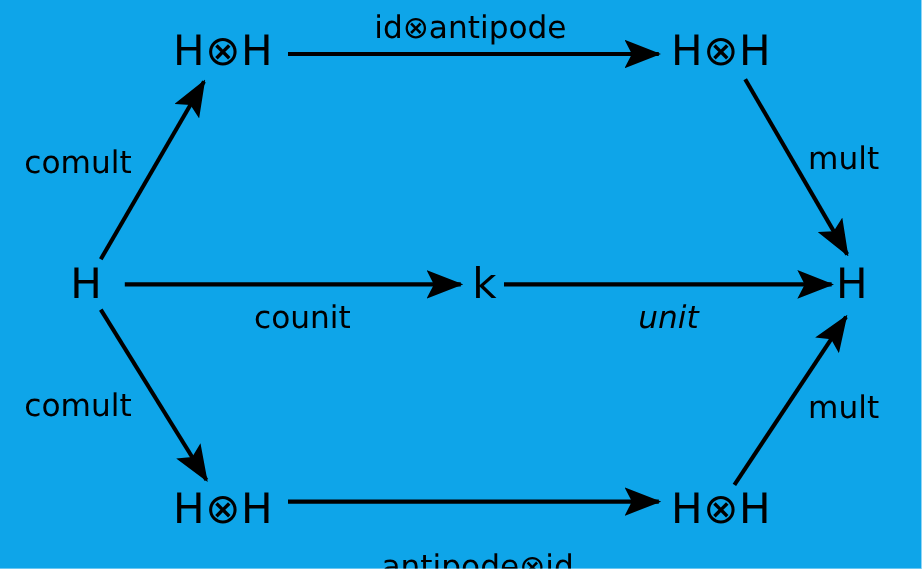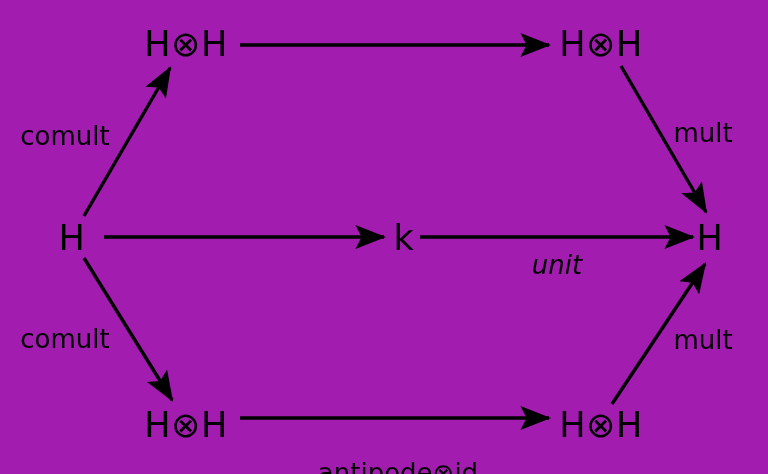--- a/index.html
+++ b/index.html
@@ -4,21 +4,21 @@
 <style>
   html, body {
     margin: 0;
     padding: 0;
     background: #ffffff;
   }
   #canvas {
     position: relative;
     width: 768px;
     height: 474px;
-    background: #a21caf;
+    background: #0ea5e9;
     overflow: hidden;
     font-family: "DejaVu Sans", "Liberation Sans", sans-serif;
   }
   #wire {
     position: absolute;
     left: 0;
     top: 0;
     width: 768px;
     height: 474px;
   }
@@ -69,19 +69,21 @@
 
   <div class="node" style="left: 186px; top: 44px;">H⊗H</div>
   <div class="node" style="left: 601px; top: 44px;">H⊗H</div>
   <div class="node" style="left: 72px; top: 238px;">H</div>
   <div class="node" style="left: 404px; top: 238px;">k</div>
   <div class="node" style="left: 710px; top: 238px;">H</div>
   <div class="node" style="left: 186px; top: 425px;">H⊗H</div>
   <div class="node" style="left: 601px; top: 425px;">H⊗H</div>
 
   <div class="edge-label" style="left: 65px; top: 136px;">comult</div>
+  <div class="edge-label" style="left: 392px; top: 24px;">id⊗antipode</div>
   <div class="edge-label" style="left: 703px; top: 133px;">mult</div>
+  <div class="edge-label" style="left: 252px; top: 265px;">counit</div>
   <div class="edge-label" style="left: 557px; top: 265px; font-style: italic;">unit</div>
   <div class="edge-label" style="left: 65px; top: 339px;">comult</div>
   <div class="edge-label" style="left: 398px; top: 473px;">antipode⊗id</div>
   <div class="edge-label" style="left: 703px; top: 340px;">mult</div>
 
 </div>
 
 </body></html>

